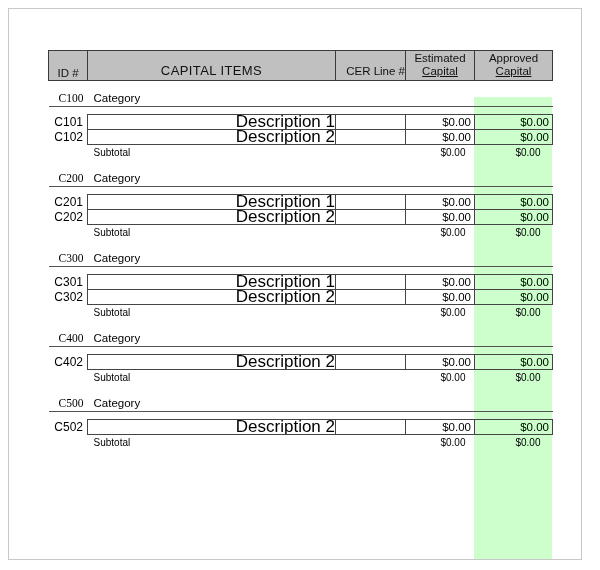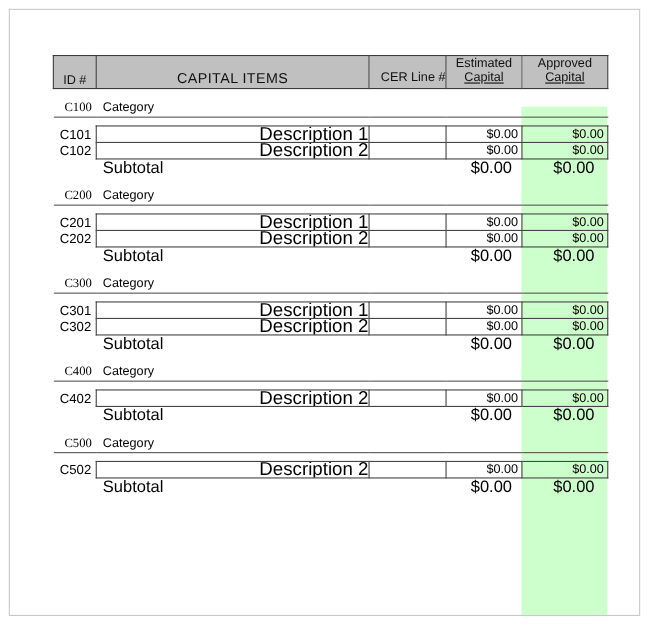--- a/index.html
+++ b/index.html
@@ -126,21 +126,21 @@
   }
   tr.item td.i-app {
     border: 1px solid #444444;
     text-align: right;
     padding-right: 3px;
     font-size: 11.5px;
     background: #ccffcc;
   }
 
   
-  tr.sub td { border: none; height: 16px; line-height: 16px; font-size: 15px; }
+  tr.sub td { border: none; height: 16px; line-height: 16px; font-size: 10px; }
   tr.sub td.s-lbl { text-align: left; padding-left: 6px; }
   tr.sub td.s-est { text-align: right; padding-right: 9px; }
   tr.sub td.s-app { text-align: right; padding-right: 12px; }
 </style>
 </head>
 <body>
 
 <div id="page">
 
   <div id="approved-band"></div>

